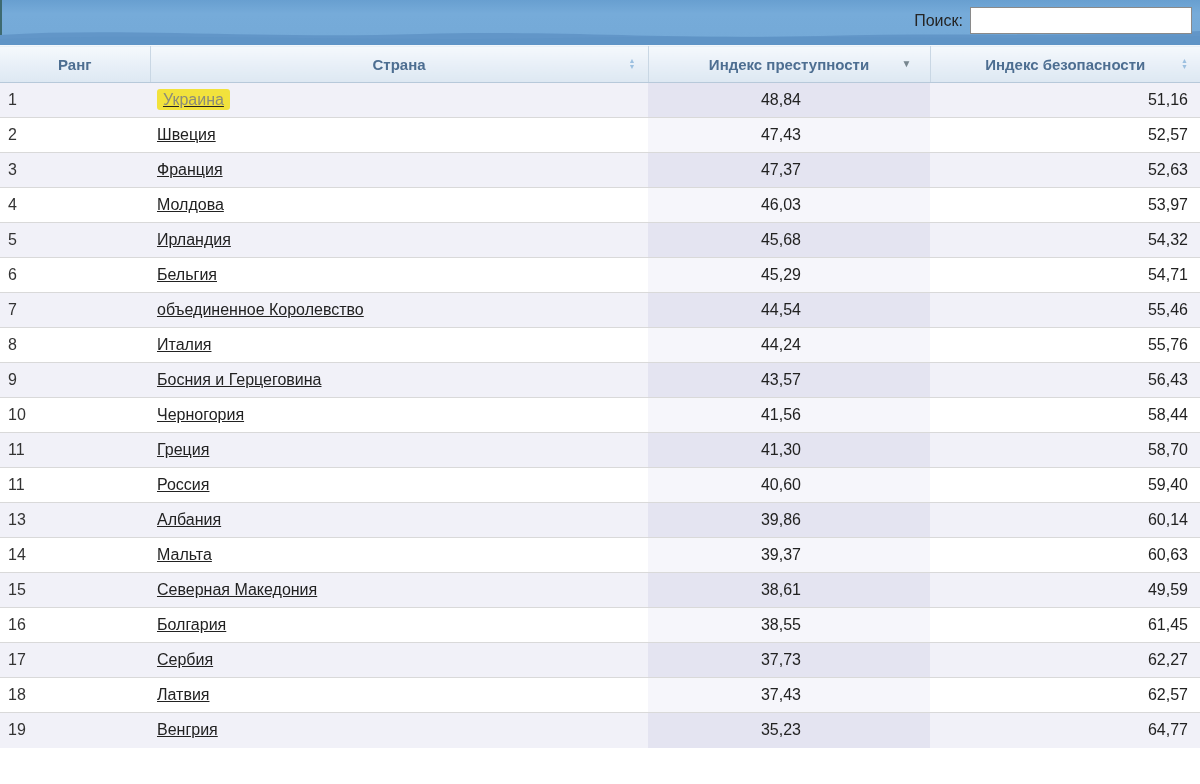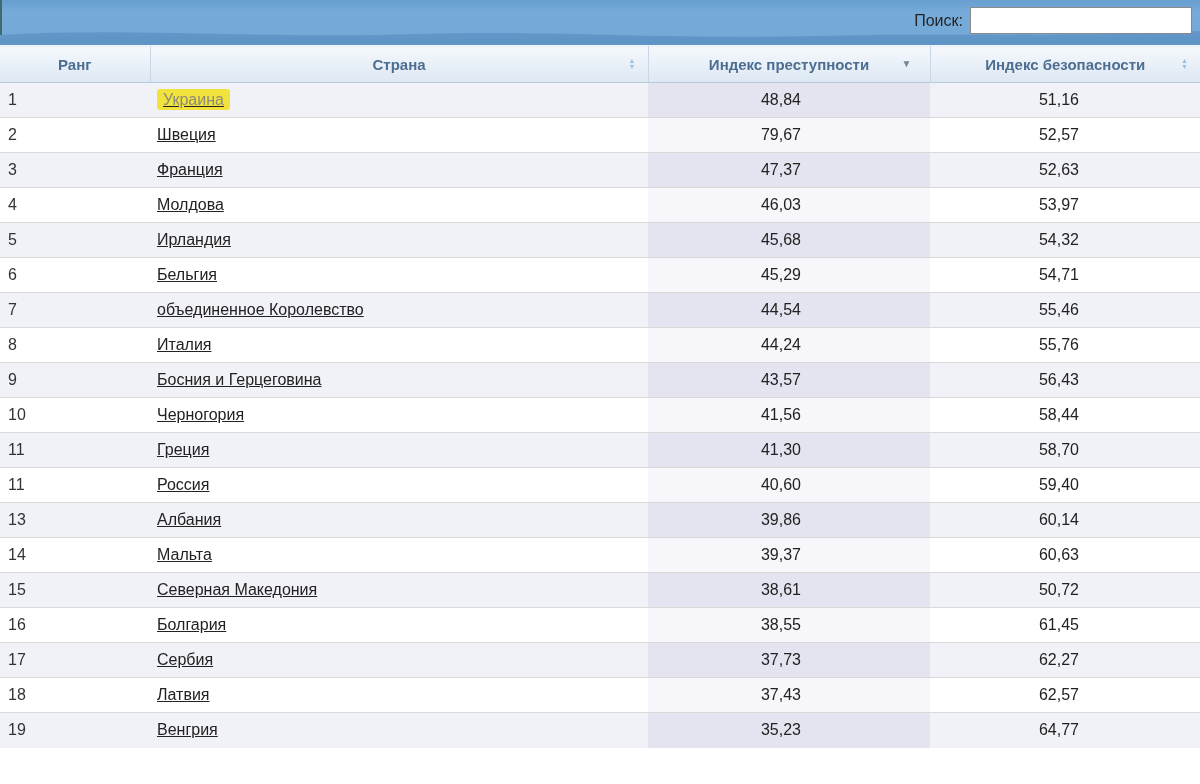--- a/index.html
+++ b/index.html
@@ -81,21 +81,21 @@
   }
   tbody tr:first-child td { border-top: none; }
   tr.odd  td { background: var(--odd-row, #f1f1f8); }
   tr.even td { background: #ffffff; }
   tr.odd  td.col-crime { background: var(--sorted-odd, #e4e4f1); }
   tr.even td.col-crime { background: var(--sorted-even, #f6f6fb); }
 
   td.col-rank    { padding-left: 8px; color: #333; }
   td.col-country { padding-left: 7px; text-decoration: underline; }
   td.col-crime   { text-align: center; padding-right: 16px; }
-  td.col-safety  { text-align: center; padding-right: 12px; }
+  td.col-safety  { text-align: right; padding-right: 12px; }
 
   .highlight {
     background: var(--highlight, #f2e23c);
     color: #8c8c78;
     padding: 2px 6px;
     border-radius: 3px;
   }
 
   .bottom-bar { height: 2px; background: var(--bottom-bar, #4e92cc); flex: 1 1 auto; }
 </style>
@@ -155,21 +155,21 @@
       <span class="highlight">Украина</span>
     </td>
     <td class="col-crime">48,84</td>
     <td class="col-safety">51,16</td>
   </tr>
         <tr class="data-row even">
     <td class="col-rank">2</td>
     <td class="col-country">
       <span>Швеция</span>
     </td>
-    <td class="col-crime">79,67</td>
+    <td class="col-crime">47,43</td>
     <td class="col-safety">52,57</td>
   </tr>
         <tr class="data-row odd">
     <td class="col-rank">3</td>
     <td class="col-country">
       <span>Франция</span>
     </td>
     <td class="col-crime">47,37</td>
     <td class="col-safety">52,63</td>
   </tr>
@@ -260,21 +260,21 @@
     </td>
     <td class="col-crime">39,37</td>
     <td class="col-safety">60,63</td>
   </tr>
         <tr class="data-row odd">
     <td class="col-rank">15</td>
     <td class="col-country">
       <span>Северная Македония</span>
     </td>
     <td class="col-crime">38,61</td>
-    <td class="col-safety">50,72</td>
+    <td class="col-safety">49,59</td>
   </tr>
         <tr class="data-row even">
     <td class="col-rank">16</td>
     <td class="col-country">
       <span>Болгария</span>
     </td>
     <td class="col-crime">38,55</td>
     <td class="col-safety">61,45</td>
   </tr>
         <tr class="data-row odd">

